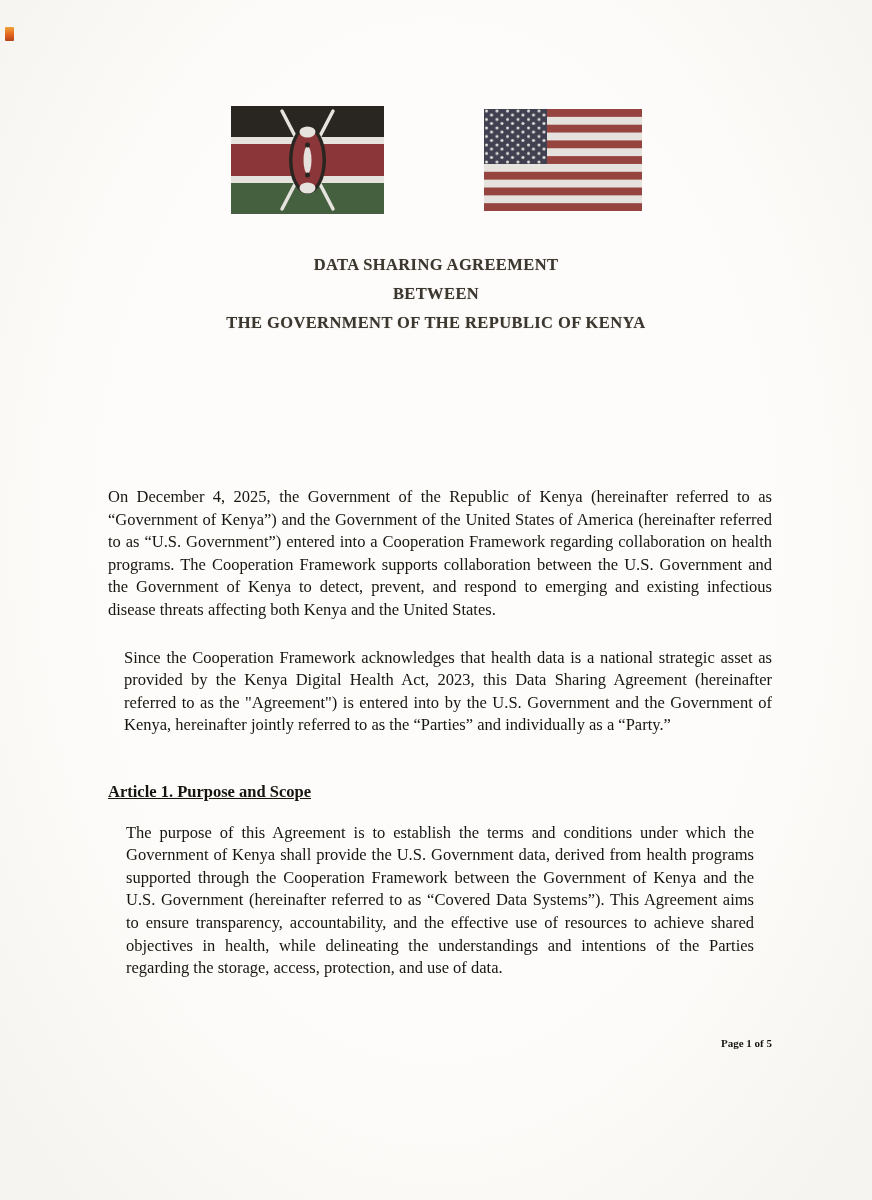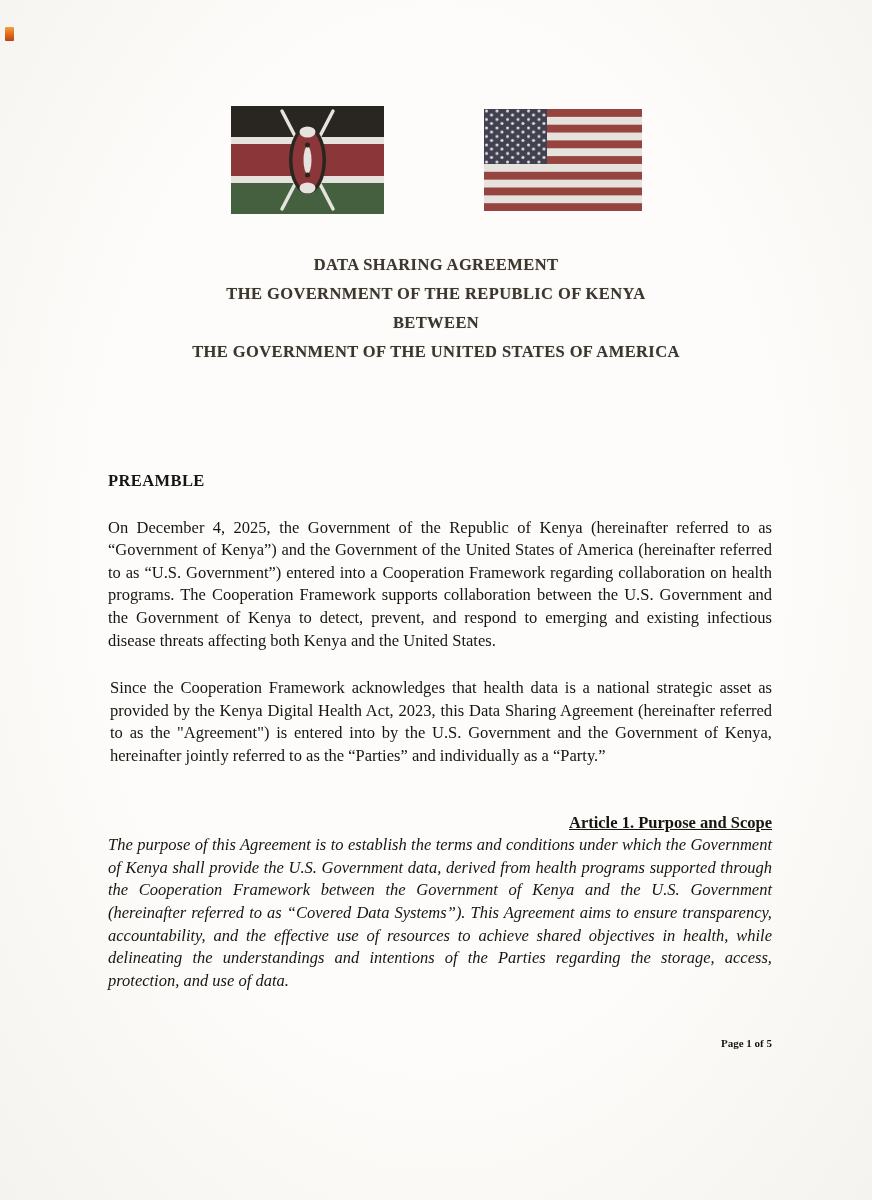--- a/index.html
+++ b/index.html
@@ -59,29 +59,29 @@
     text-align:justify;
   }
   .preamble-heading {
     font-size:16.5px;
     font-weight:bold;
     letter-spacing:0.4px;
     margin:0 0 24px 0;
     text-align:left;
   }
   .para-1 { margin:16px 0 25px 0; }
-  .para-2 { margin:0 0 44px 2px; }
+  .para-2 { margin:0 0 44px 16px; }
   .article-heading {
     font-size:16.5px;
     font-weight:bold;
     text-decoration:underline;
     margin:0;
-    text-align:right;
+    text-align:left;
   }
-  .article-para { margin:0;font-style:italic; }
+  .article-para { margin:18px; }
 
   .page-footer {
     position:absolute;
     top:1037px;
     right:100px;
     font-weight:bold;
     font-size:11px;
     color:#17150f;
   }
 </style>
@@ -128,27 +128,25 @@
       <rect x="0" y="157" width="316" height="15.7" fill="#a83a33"></rect>
       <rect x="0" y="188.4" width="316" height="15.7" fill="#a83a33"></rect>
       <rect x="0" y="0" width="126" height="110" fill="#3a3a50"></rect>
       <rect x="0" y="0" width="126" height="110" fill="url(#stars)"></rect>
     </svg>
 
   </div>
 
   <div class="title-block">
     <div class="title-line">DATA SHARING AGREEMENT</div>
+    <div class="title-line">BETWEEN</div>
     <div class="title-line">THE GOVERNMENT OF THE REPUBLIC OF KENYA</div>
-    <div class="title-line">BETWEEN</div>
-    <div class="title-line">THE GOVERNMENT OF THE UNITED STATES OF AMERICA</div>
   </div>
 
   <div class="content">
-    <h2 class="preamble-heading">PREAMBLE</h2>
     <p class="para-1">On December 4, 2025, the Government of the Republic of Kenya (hereinafter referred to as “Government of Kenya”) and the Government of the United States of America (hereinafter referred to as “U.S. Government”) entered into a Cooperation Framework regarding collaboration on health programs.  The Cooperation Framework supports collaboration between the U.S. Government and the Government of Kenya to detect, prevent, and respond to emerging and existing infectious disease threats affecting both Kenya and the United States.</p>
     <p class="para-2">Since the Cooperation Framework acknowledges that health data is a national strategic asset as provided by the Kenya Digital Health Act, 2023, this Data Sharing Agreement (hereinafter referred to as the "Agreement") is entered into by the U.S. Government and the Government of Kenya, hereinafter jointly referred to as the “Parties” and individually as a “Party.”</p>
     <h3 class="article-heading">Article 1. Purpose and Scope</h3>
     <p class="article-para">The purpose of this Agreement is to establish the terms and conditions under which the Government of Kenya shall provide the U.S. Government data, derived from health programs supported through the Cooperation Framework between the Government of Kenya and the U.S. Government (hereinafter referred to as “Covered Data Systems”).  This Agreement aims to ensure transparency, accountability, and the effective use of resources to achieve shared objectives in health, while delineating the understandings and intentions of the Parties regarding the storage, access, protection, and use of data.</p>
   </div>
 
   <div class="page-footer">Page 1 of 5</div>
 
 </div>
 

